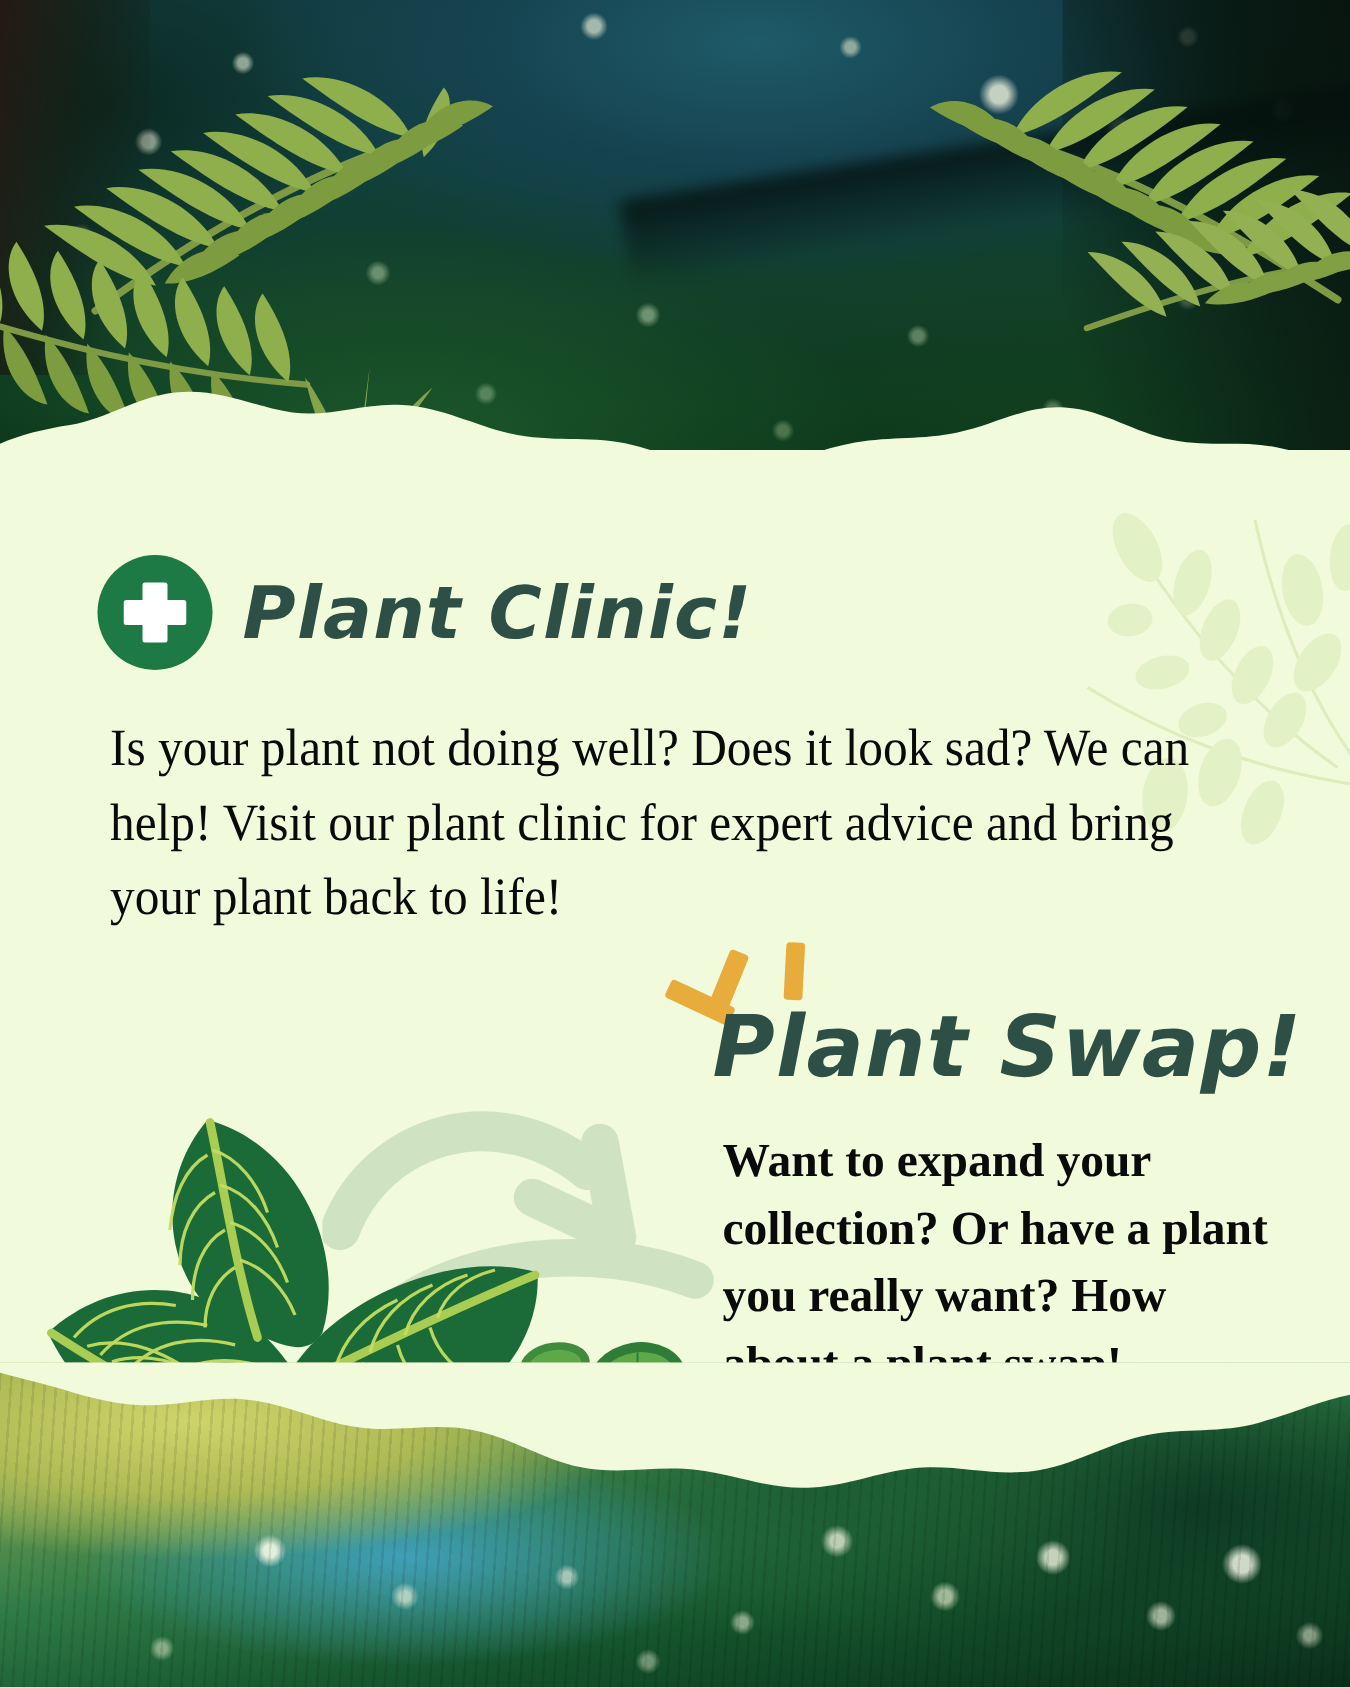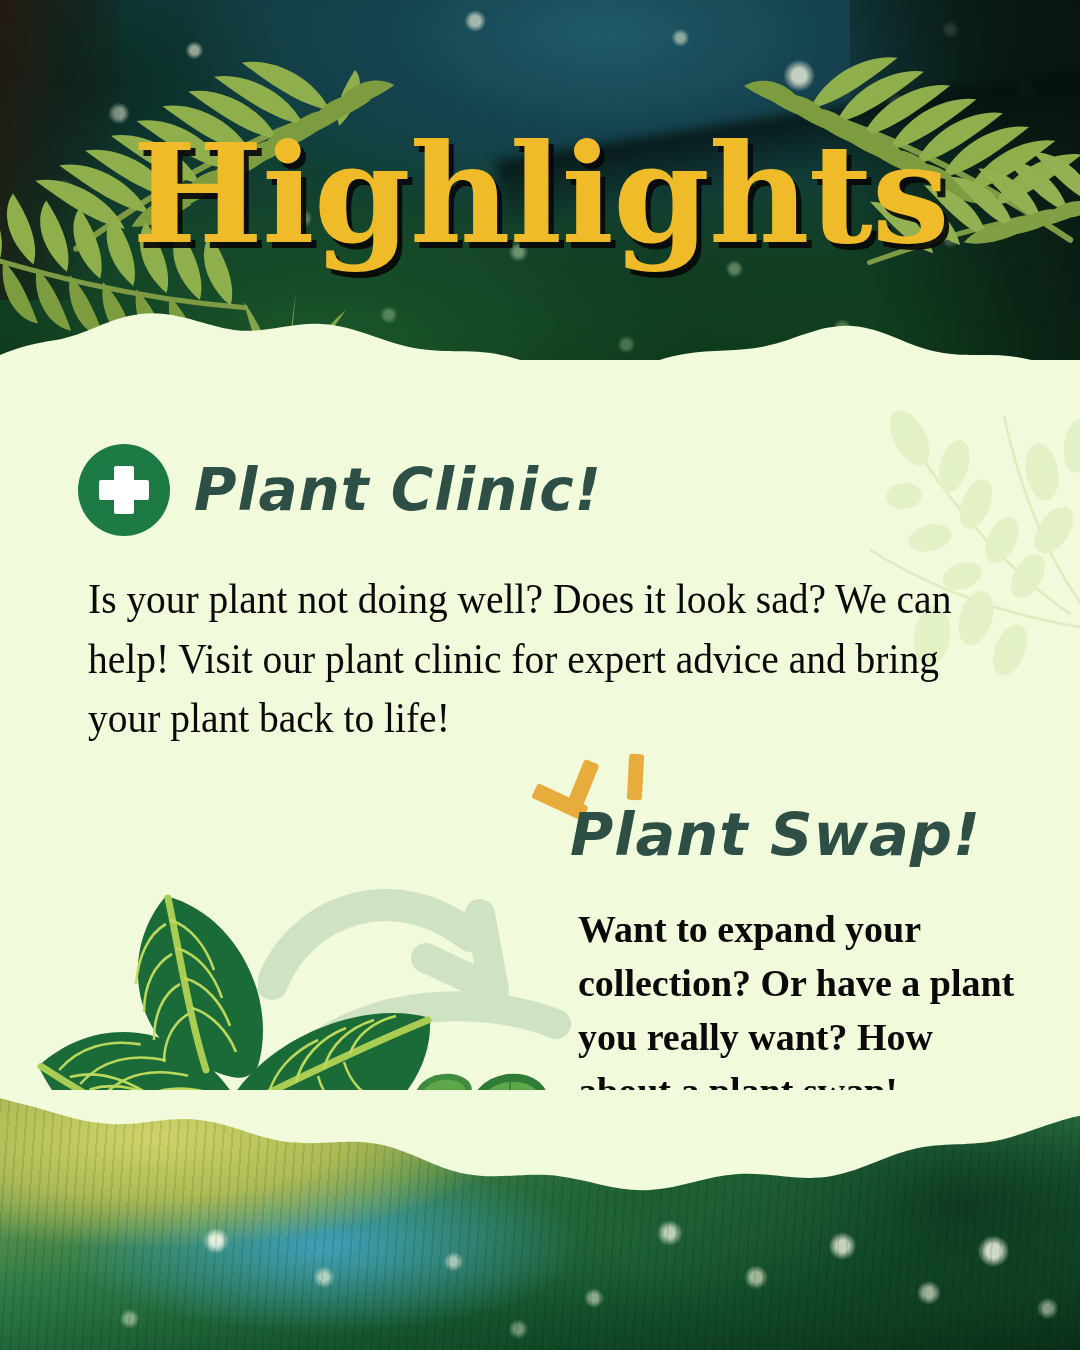--- a/index.html
+++ b/index.html
@@ -101,21 +101,21 @@
   }
 
   
   .sparkles{position:absolute;left:498px;top:748px;width:170px;height:90px;}
   .spark{position:absolute;background:#E8AC3C;border-radius:3px;}
   .s1{left:34px;top:46px;width:56px;height:16px;transform:rotate(25deg);}
   .s2{left:76px;top:12px;width:16px;height:54px;transform:rotate(22deg);}
   .s3{left:130px;top:6px;width:15px;height:46px;transform:rotate(3deg);}
 
   .swap-head{position:absolute;left:570px;top:805px;}
-  .swap-head .script-h{font-size:59px;font-style:italic;}
+  .swap-head .script-h{font-size:68px;font-style:italic;}
   .swap-body{
     position:absolute;left:578px;top:903px;width:448px;
     font-family:"Liberation Serif",serif;font-weight:700;
     font-size:38px;line-height:1.42;color:#0a0a0a;
   }
 
   
   .swap-arrow{position:absolute;left:258px;top:862px;width:290px;height:160px;}
   .calathea{position:absolute;left:10px;top:890px;width:470px;height:460px;}
   .pilea{position:absolute;left:320px;top:1050px;width:270px;height:280px;}
@@ -275,23 +275,20 @@
             <path d="M172 58 C178 32 200 20 216 24 C202 42 186 54 172 58Z"></path>
             <path d="M152 78 C158 52 180 40 196 44 C182 62 166 74 152 78Z"></path>
             <path d="M132 98 C138 72 160 60 176 64 C162 82 146 94 132 98Z"></path>
             <path d="M112 118 C118 92 140 80 156 84 C142 102 126 114 112 118Z"></path>
             <path d="M92 138 C98 112 120 100 136 104 C122 122 106 134 92 138Z"></path>
           </g>
         </g>
       </svg>
     </div>
 
-    <div class="title-wrap">
-      <div class="title">Highlights</div>
-    </div>
 
     <svg class="torn" viewBox="0 0 1100 120" preserveAspectRatio="none">
       <path d="M0 56 C18 46 40 40 66 36 C96 31 118 14 150 10 C186 6 214 22 244 26
                C276 30 300 18 332 20 C366 22 392 38 424 44 C458 50 484 44 516 52
                C548 60 572 74 604 72 C638 70 660 56 694 50 C724 45 748 48 776 42
                C806 36 830 20 862 22 C894 24 916 42 948 48 C978 54 1004 48 1032 54
                C1056 59 1078 66 1100 62 L1100 120 L0 120 Z"></path>
     </svg>
   </div>
 

